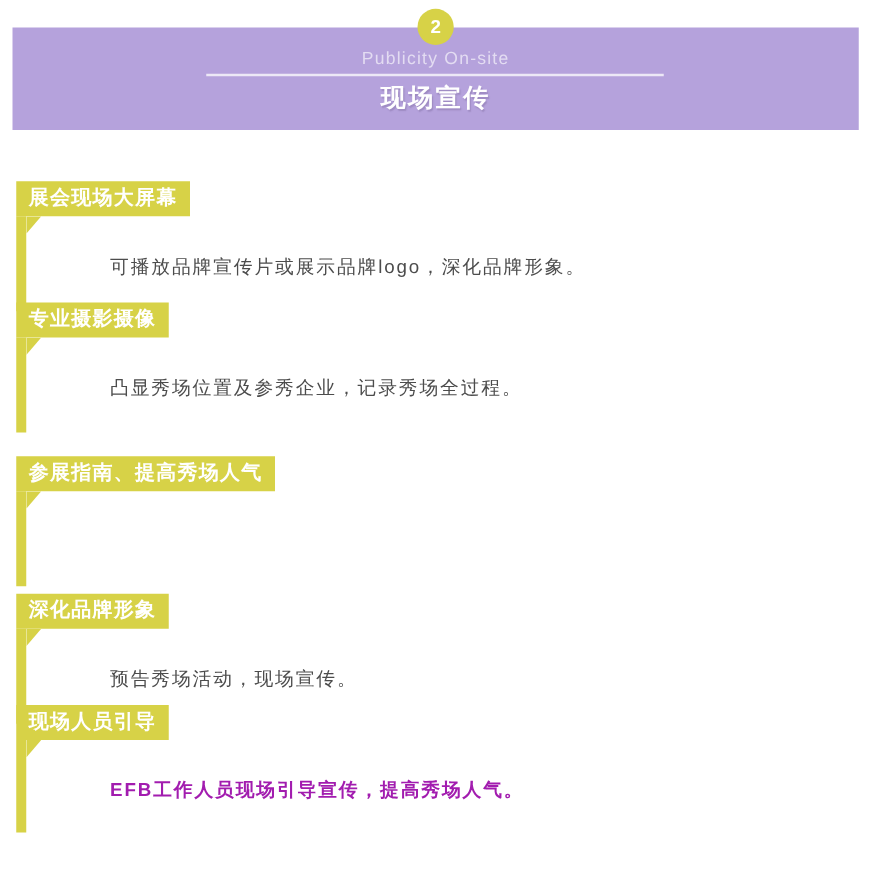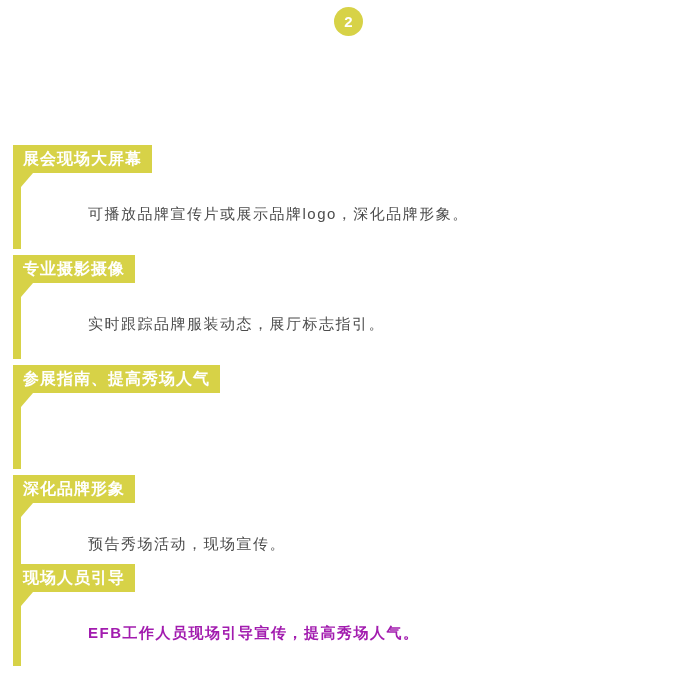--- a/index.html
+++ b/index.html
@@ -92,46 +92,51 @@
     position: absolute;
     left: 88px; top: 58px; right: 20px;
     font-size: 15px;
     line-height: 22px;
     letter-spacing: 1.5px;
     color: #4c4c4c;
   }
   .section .desc.bold { font-weight: bold; color: #a21caf; }
 
   .s1 { top: 145px; }
-  .s2 { top: 255px; }
+  .s2 { top: 242px; }
   .s3 { top: 365px; }
   .s4 { top: 475px; }
   .s5 { top: 564px; }
   .s5 .stripe { height: 74px; }
 </style>
 </head>
 <body>
 
 <div class="page">
 
   <div class="badge">2</div>
 
+  <div class="banner">
+    <div class="subtitle">Publicity On-site</div>
+    <div class="divider"></div>
+    <div class="title">现场宣传</div>
+  </div>
 
   <div class="section s1">
     <div class="tag">展会现场大屏幕</div>
     <div class="fold"></div>
     <div class="stripe"></div>
     <div class="desc">可播放品牌宣传片或展示品牌logo，深化品牌形象。</div>
   </div>
 
   <div class="section s2">
     <div class="tag">专业摄影摄像</div>
     <div class="fold"></div>
     <div class="stripe"></div>
-    <div class="desc">实时跟踪品牌服装动态，展厅标志指引。</div>
+    <div class="desc">凸显秀场位置及参秀企业，记录秀场全过程。</div>
   </div>
 
   <div class="section s3">
     <div class="tag">参展指南、提高秀场人气</div>
     <div class="fold"></div>
     <div class="stripe"></div>
   </div>
 
   <div class="section s4">
     <div class="tag">深化品牌形象</div>

